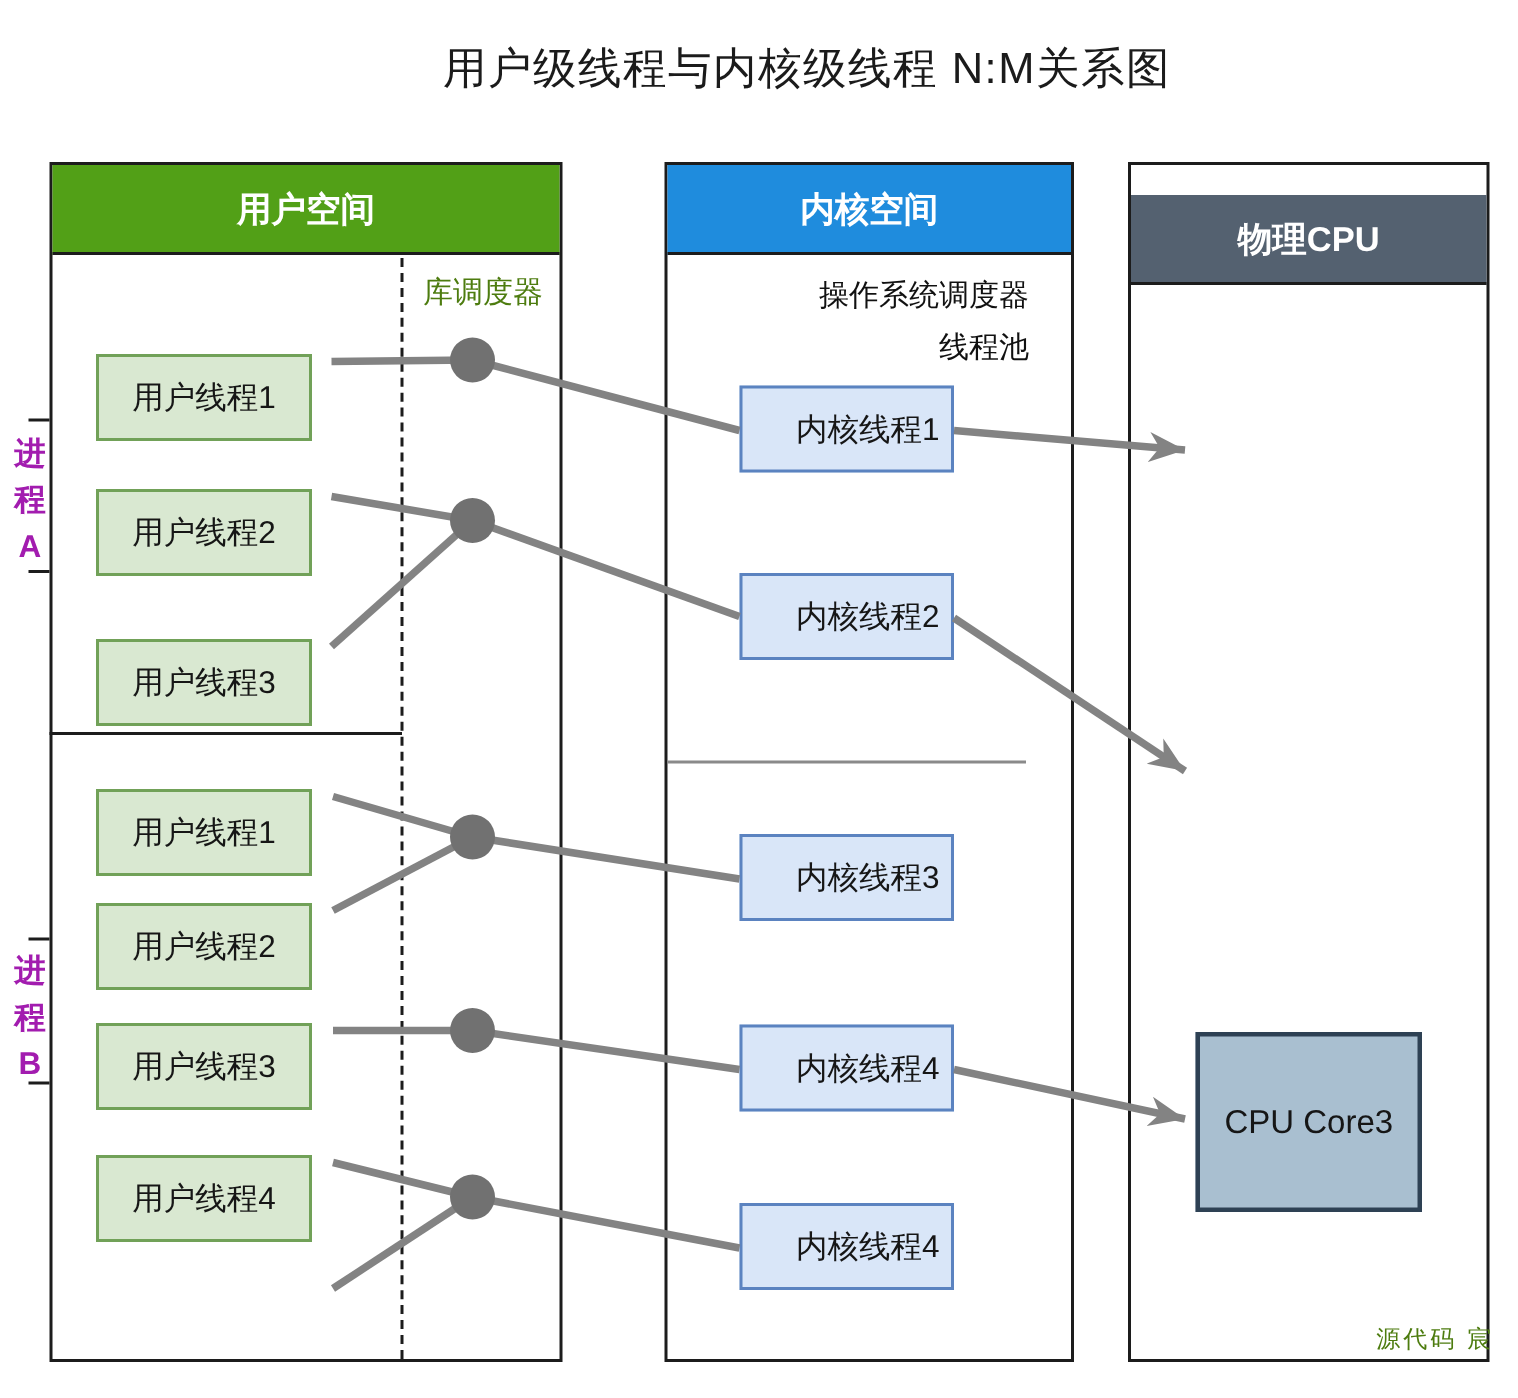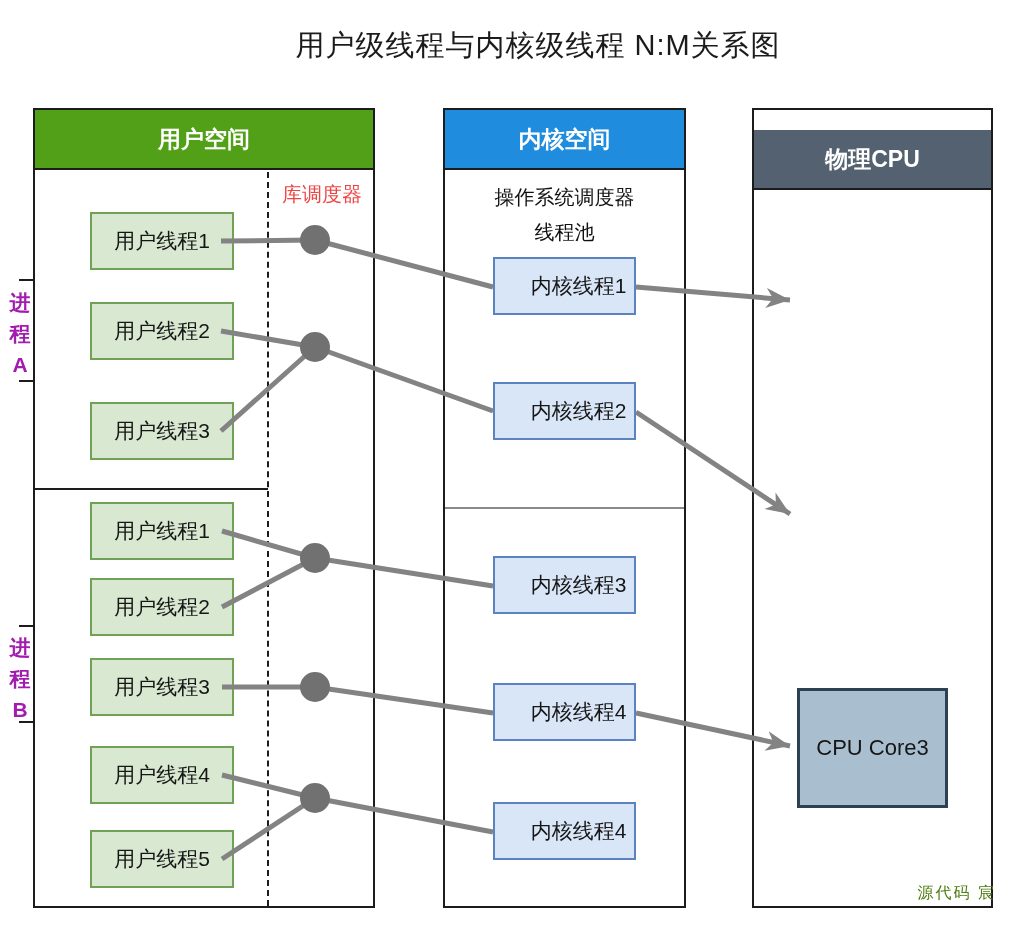--- a/index.html
+++ b/index.html
@@ -3,41 +3,41 @@
 <meta charset="utf-8">
 <style>
   html,body{margin:0;padding:0;background:#fff;}
   body{font-family:"Liberation Sans","DejaVu Sans",sans-serif;}
   .canvas{position:relative;width:1012px;height:932px;background:#fff;overflow:hidden;}
   .title{position:absolute;top:26px;left:0;width:1012px;margin:0;text-align:center;
          font-size:29px;font-weight:500;color:#1b1b1b;letter-spacing:1px;padding-left:32px;}
   .col{position:absolute;top:108px;height:800px;box-sizing:border-box;
        border:2px solid var(--outline,#1c1c1c);background:#fff;}
   .col-user{left:33px;width:342px;}
-  .col-kernel{left:443px;width:243px;}
+  .col-kernel{left:443px;width:273px;}
   .col-cpu{left:752px;width:241px;}
   .col-header{height:60px;box-sizing:border-box;border-bottom:2px solid var(--outline,#1c1c1c);
        display:flex;align-items:center;justify-content:center;color:#fff;font-weight:bold;font-size:23px;}
   .hdr-user{background:var(--user-header-bg,#52a017);}
   .hdr-kernel{background:var(--kernel-header-bg,#1f8cdd);}
   .hdr-cpu{background:var(--cpu-header-bg,#546170);margin-top:20px;}
   .dashed{position:absolute;left:267px;top:172px;height:734px;width:0;
        border-left:2px dashed var(--outline,#1c1c1c);}
   .lib-label{position:absolute;left:270px;top:181px;width:104px;text-align:center;
-       font-size:20px;color:#ef4444;}
-  .os-label{position:absolute;left:443px;top:180px;width:243px;text-align:center;
+       font-size:20px;color:#4d7c0f;}
+  .os-label{position:absolute;left:443px;top:180px;width:243px;text-align:right;
        font-size:20px;color:#111;line-height:35px;}
   .kernel-divider{position:absolute;left:445px;top:507px;width:239px;height:0;
        border-top:2px solid #8a8a8a;}
   .ab-divider{position:absolute;left:33px;top:488px;width:235px;height:0;
        border-top:2px solid var(--outline,#1c1c1c);}
   .node{position:absolute;box-sizing:border-box;display:flex;align-items:center;
        justify-content:center;font-size:21px;color:#161616;}
-  .ut{left:90px;width:144px;height:58px;background:var(--user-node-bg,#d9e8d1);
-       border:2px solid var(--user-node-border,#71a158);}
+  .ut{left:64px;width:144px;height:58px;background:var(--user-node-bg,#d9e8d1);
+       border:2px solid var(--user-node-border,#71a158);margin-top:24px;}
   .kt{left:493px;width:143px;height:58px;background:var(--kernel-node-bg,#d9e6f8);
        border:2px solid var(--kernel-node-border,#5b83c0);padding-left:28px;}
   .cpu{left:797px;width:151px;height:120px;background:var(--cpu-node-bg,#a9bfd0);
        border:3px solid var(--cpu-node-border,#2e4154);font-size:22px;}
   .proc{position:absolute;left:7px;width:26px;text-align:center;font-size:21px;
        line-height:31px;color:#a21caf;word-break:break-all;font-weight:bold;}
   .tick{position:absolute;left:19px;width:14px;height:0;border-top:2px solid var(--outline,#1c1c1c);}
   .wires{position:absolute;left:0;top:0;pointer-events:none;}
   .watermark{position:absolute;top:883px;right:16px;font-size:16px;color:#4d7c0f;letter-spacing:2px;}
 </style>
@@ -80,21 +80,20 @@
   <div class="tick" style="top:721px"></div>
 
   <div class="node ut" style="top:212px">用户线程1</div>
   <div class="node ut" style="top:302px">用户线程2</div>
   <div class="node ut" style="top:402px">用户线程3</div>
 
   <div class="node ut" style="top:502px">用户线程1</div>
   <div class="node ut" style="top:578px">用户线程2</div>
   <div class="node ut" style="top:658px">用户线程3</div>
   <div class="node ut" style="top:746px">用户线程4</div>
-  <div class="node ut" style="top:830px">用户线程5</div>
 
   <div class="node kt" style="top:257px">内核线程1</div>
   <div class="node kt" style="top:382px">内核线程2</div>
   <div class="node kt" style="top:556px">内核线程3</div>
   <div class="node kt" style="top:683px">内核线程4</div>
   <div class="node kt" style="top:802px">内核线程4</div>
 
   <div class="node cpu" style="top:688px">CPU Core3</div>
 
   <svg class="wires" width="1012" height="932" viewBox="0 0 1012 932">

